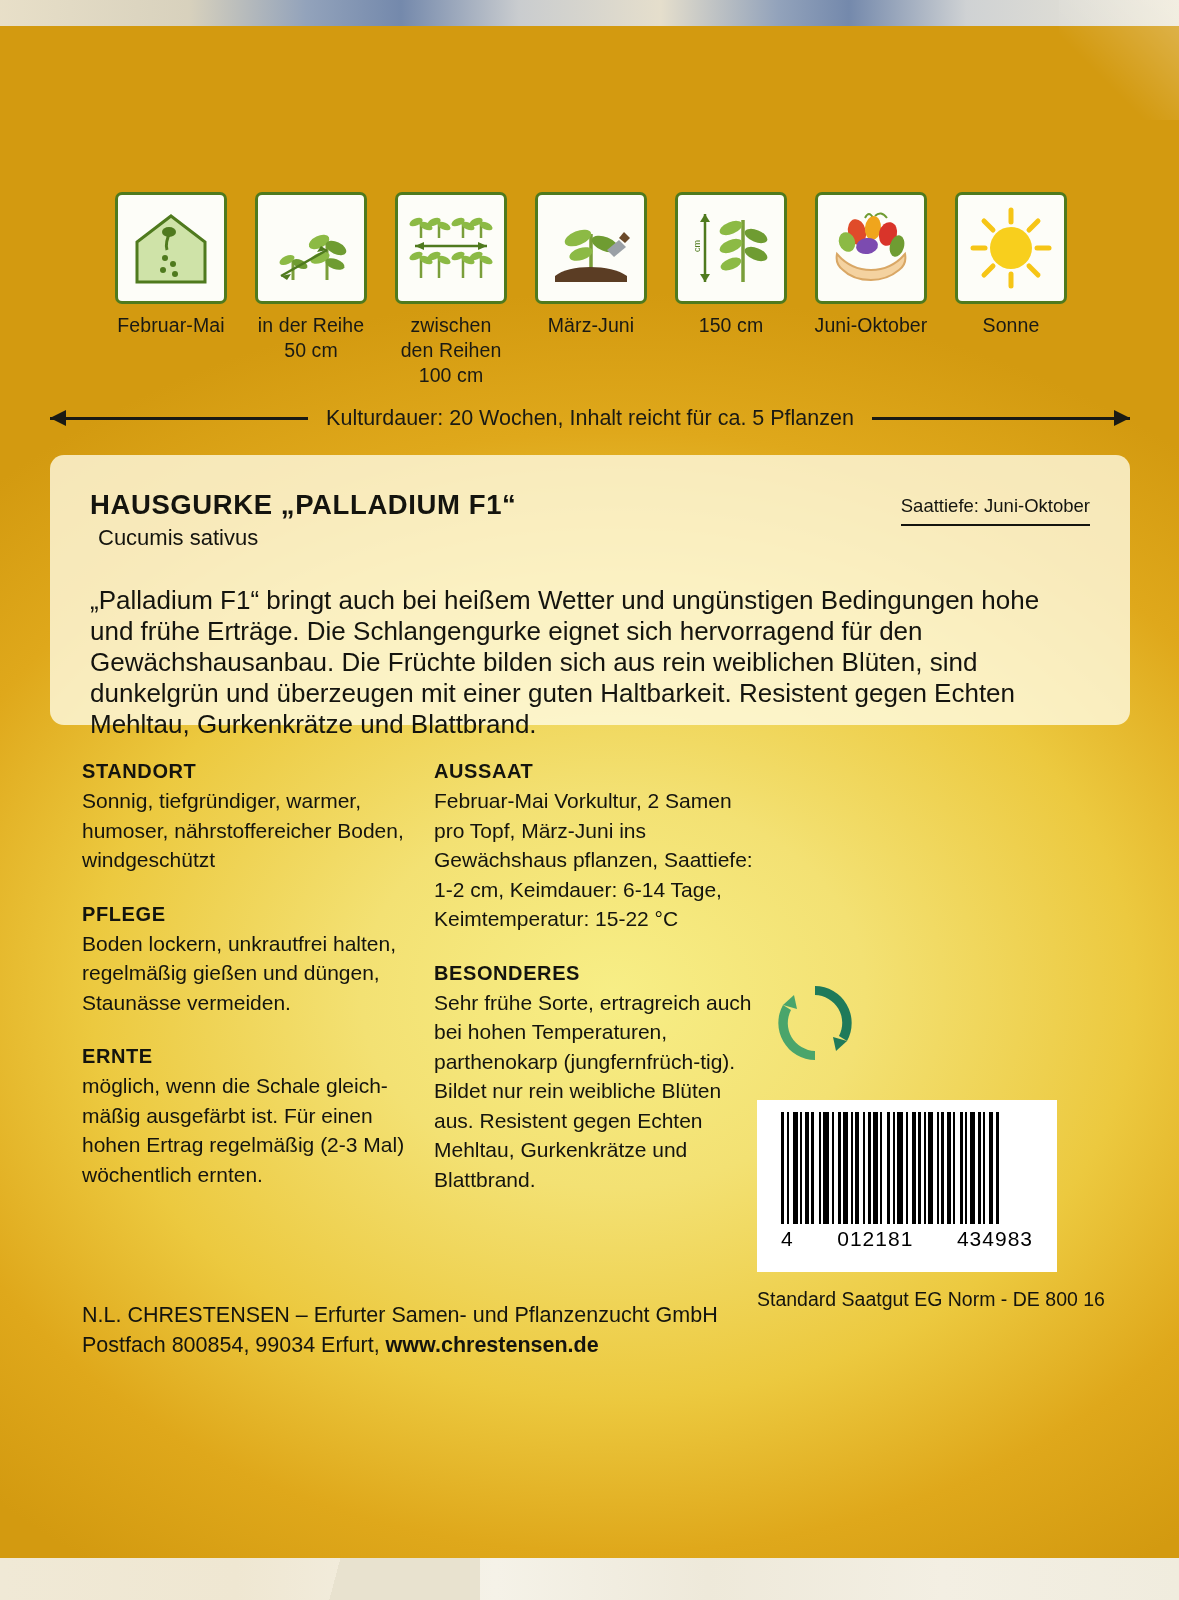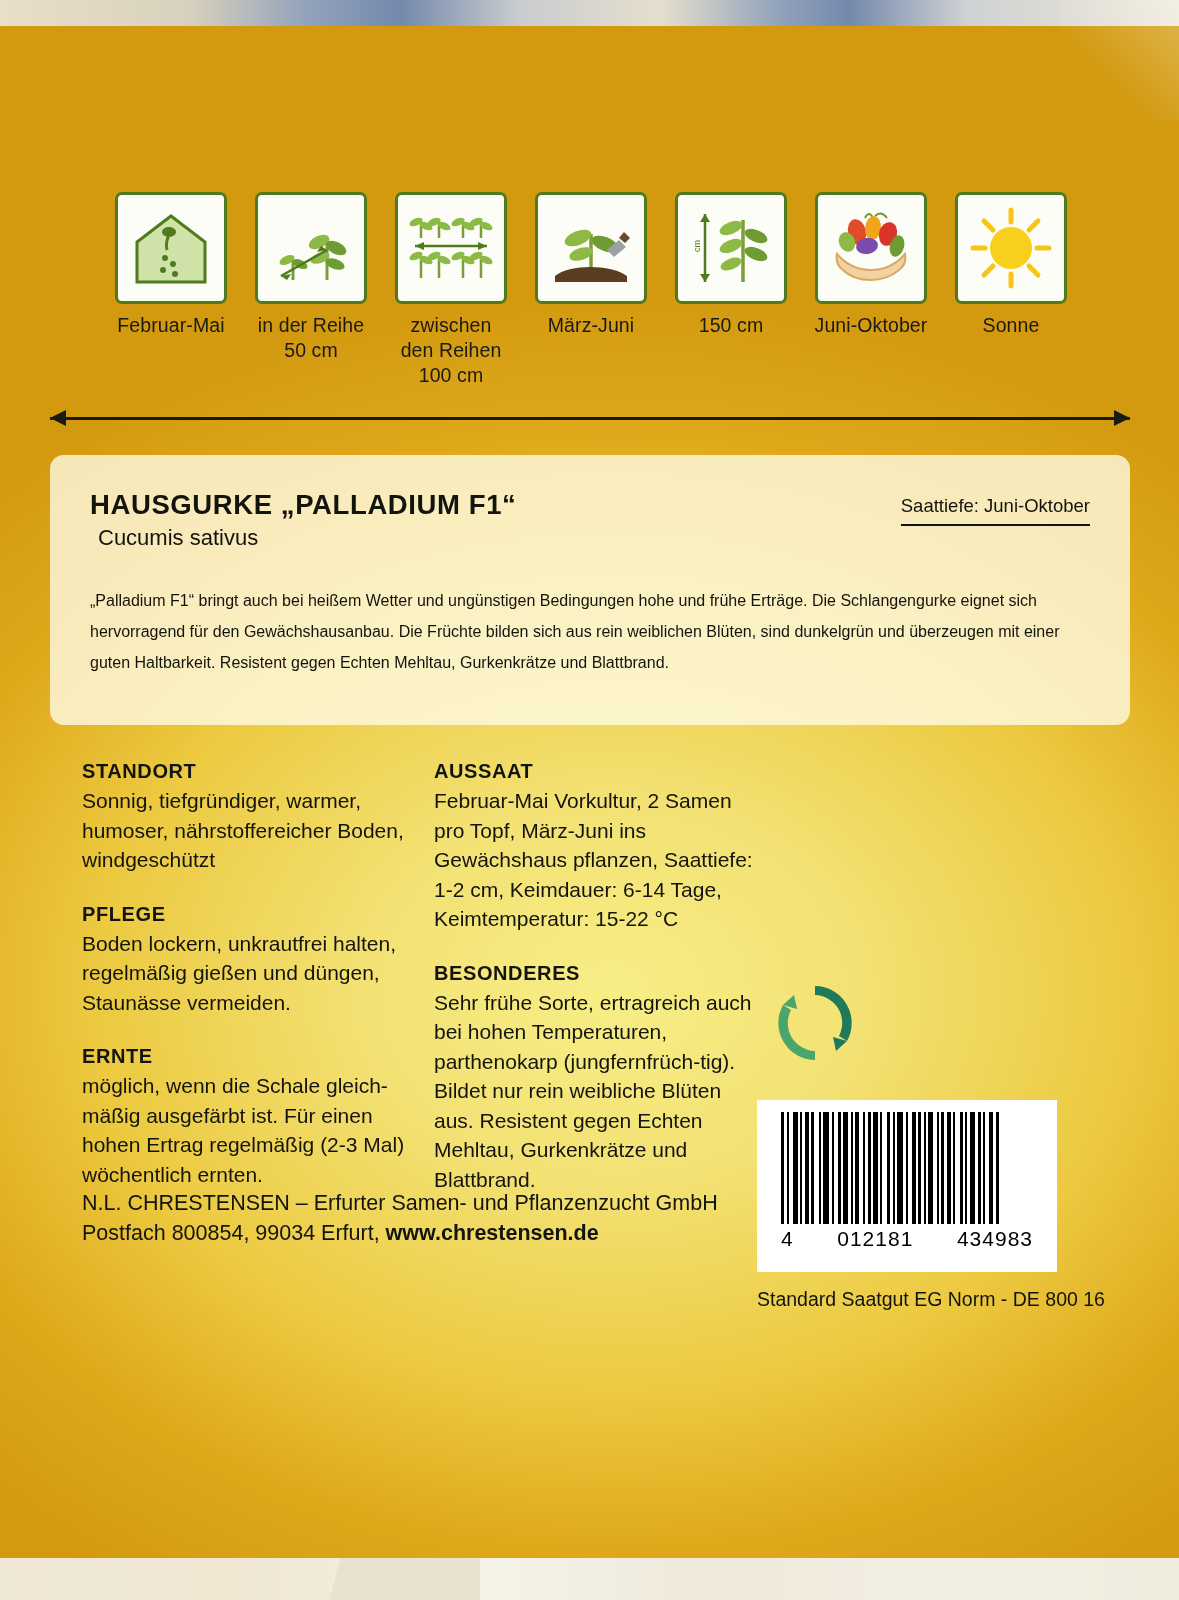--- a/index.html
+++ b/index.html
@@ -155,21 +155,21 @@
     position: absolute;
     right: 40px;
     top: 40px;
     font-size: 18.5px;
     color: #14140e;
     border-bottom: 2px solid #14140e;
     padding-bottom: 7px;
   }
   .desc {
     margin-top: 34px;
-    font-size: 16px;
+    font-size: 26px;
     line-height: 31px;
     color: #14140e;
     max-width: 980px;
   }
 
   
   .cols {
     position: absolute;
     top: 760px;
     left: 82px;
@@ -198,21 +198,21 @@
     font-size: 21px;
     line-height: 29.5px;
     color: #14140e;
     margin: 0 0 28px 0;
   }
 
   
   .address {
     position: absolute;
     left: 82px;
-    top: 1188px;
+    top: 1300px;
     width: 700px;
     font-size: 21.5px;
     line-height: 30px;
     color: #14140e;
   }
   .address b { font-weight: bold; }
 
   
   .recycle {
     position: absolute;
@@ -416,20 +416,21 @@
           <circle cx="46" cy="46" r="21" fill="#f8cf1d"></circle>
         </svg>
       </div>
       <div class="icon-label">Sonne</div>
     </div>
 
   </div>
 
   <div class="duration">
     <div class="line left"></div>
+    <div class="txt">Kulturdauer: 20 Wochen, Inhalt reicht für ca. 5 Pflanzen</div>
     <div class="line right"></div>
   </div>
 
   <div class="panel">
     <div class="harvest">Saattiefe: Juni-Oktober</div>
     <h1 class="title">HAUSGURKE „PALLADIUM F1“</h1>
     <div class="subtitle">Cucumis sativus</div>
     <div class="desc">„Palladium F1“ bringt auch bei heißem Wetter und ungünstigen Bedingungen hohe und frühe Erträge. Die Schlangengurke eignet sich hervorragend für den Gewächshausanbau. Die Früchte bilden sich aus rein weiblichen Blüten, sind dunkelgrün und überzeugen mit einer guten Haltbarkeit. Resistent gegen Echten Mehltau, Gurkenkrätze und Blattbrand.</div>
   </div>
 

